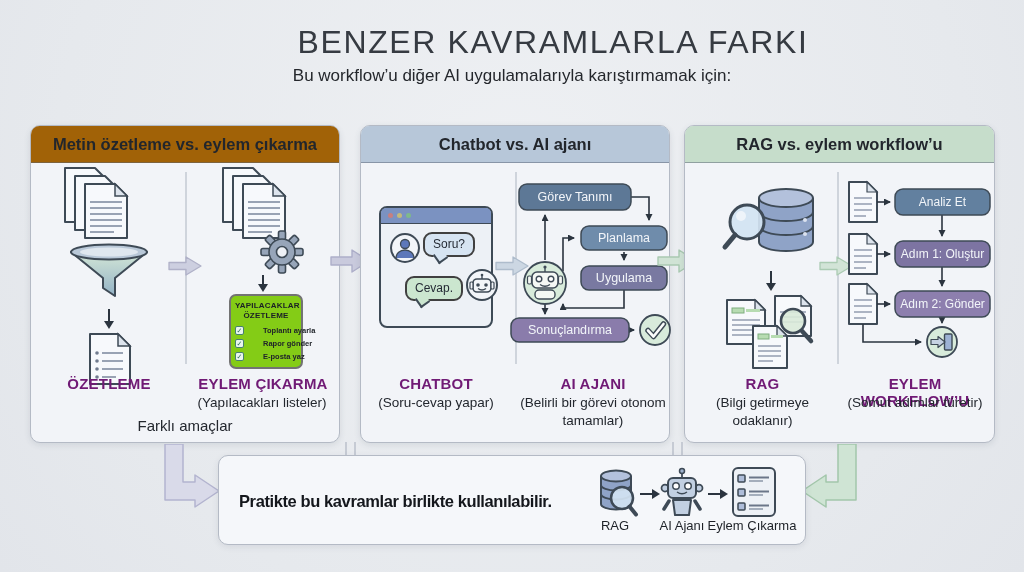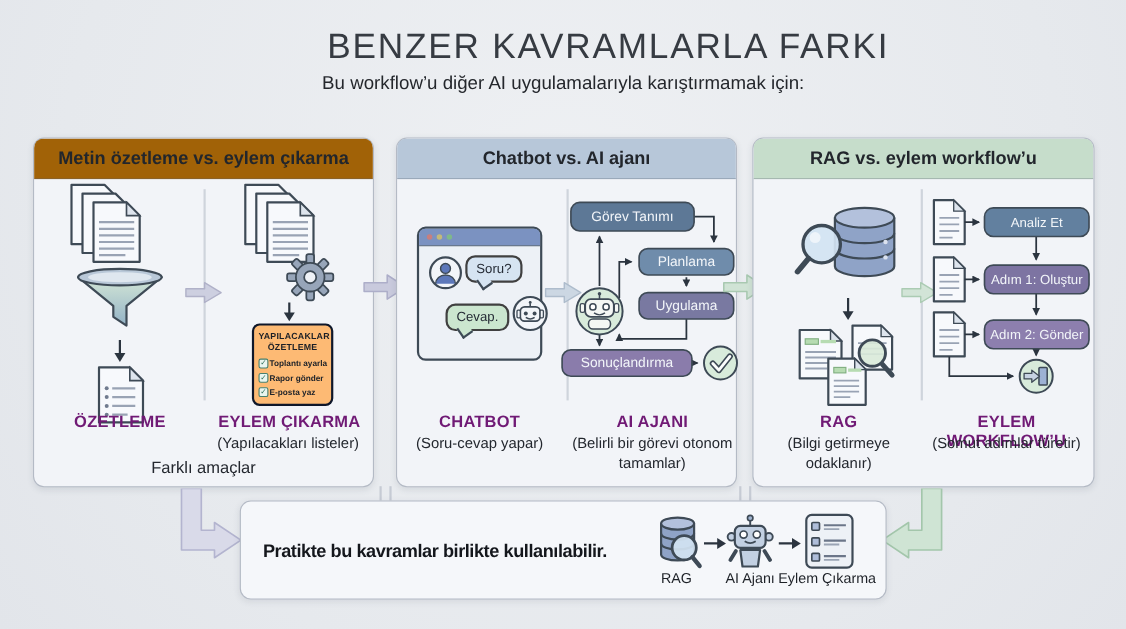--- a/index.html
+++ b/index.html
@@ -27,24 +27,24 @@
     position:absolute;top:0;left:0;right:0;height:36px;line-height:36px;
     text-align:center;font-weight:bold;font-size:16.5px;color:#22262c;
     border-radius:8.5px 8.5px 0 0;border-bottom:1.5px solid rgba(90,100,118,.5);
   }
   .vdiv{position:absolute;width:2px;background:#cfd4dc;top:46px;height:192px;}
   .col-label{position:absolute;text-align:center;font-weight:bold;font-size:15px;color:#701a75;letter-spacing:.2px;}
   .col-desc{position:absolute;text-align:center;font-size:13.5px;color:#23272e;line-height:1.33;}
   .p-footer{position:absolute;left:0;width:100%;top:291px;text-align:center;font-size:15px;color:#23272e;}
 
   
-  .todo{position:absolute;left:198px;top:168px;width:74px;border:2px solid #0f172a;border-radius:7px;
-        background:#fdba74;padding:5px 4px 6px;box-sizing:border-box;}
+  .todo{position:absolute;left:198px;top:168px;width:74px;border:2px solid #737373;border-radius:7px;
+        background:#84cc16;padding:5px 4px 6px;box-sizing:border-box;}
   .todo-title{text-align:center;font-weight:bold;font-size:8px;line-height:1.3;color:#1b1f26;letter-spacing:.2px;}
-  .todo-item{display:flex;align-items:center;gap:1px;margin-top:4px;}
+  .todo-item{display:flex;align-items:center;gap:19px;margin-top:4px;}
   .todo-check{width:9px;height:9px;border:1.2px solid #47806f;border-radius:2px;background:#e9f5ef;
               font-size:7px;line-height:8px;text-align:center;color:#2f6e5a;flex:0 0 auto;box-sizing:border-box;}
   .todo-check::before{content:"✓";}
   .todo-txt{font-size:7.5px;font-weight:bold;color:#20242a;white-space:nowrap;}
 
   
   .chatwin{position:absolute;left:18px;top:80px;width:114px;height:122px;border:2px solid #3e4a56;
            border-radius:8px;background:#edf1f6;box-sizing:border-box;}
   .chatbar{height:15px;background:#7b92c1;border-bottom:1.5px solid #3e4a56;border-radius:5px 5px 0 0;
            display:flex;align-items:center;gap:4px;padding-left:7px;}

